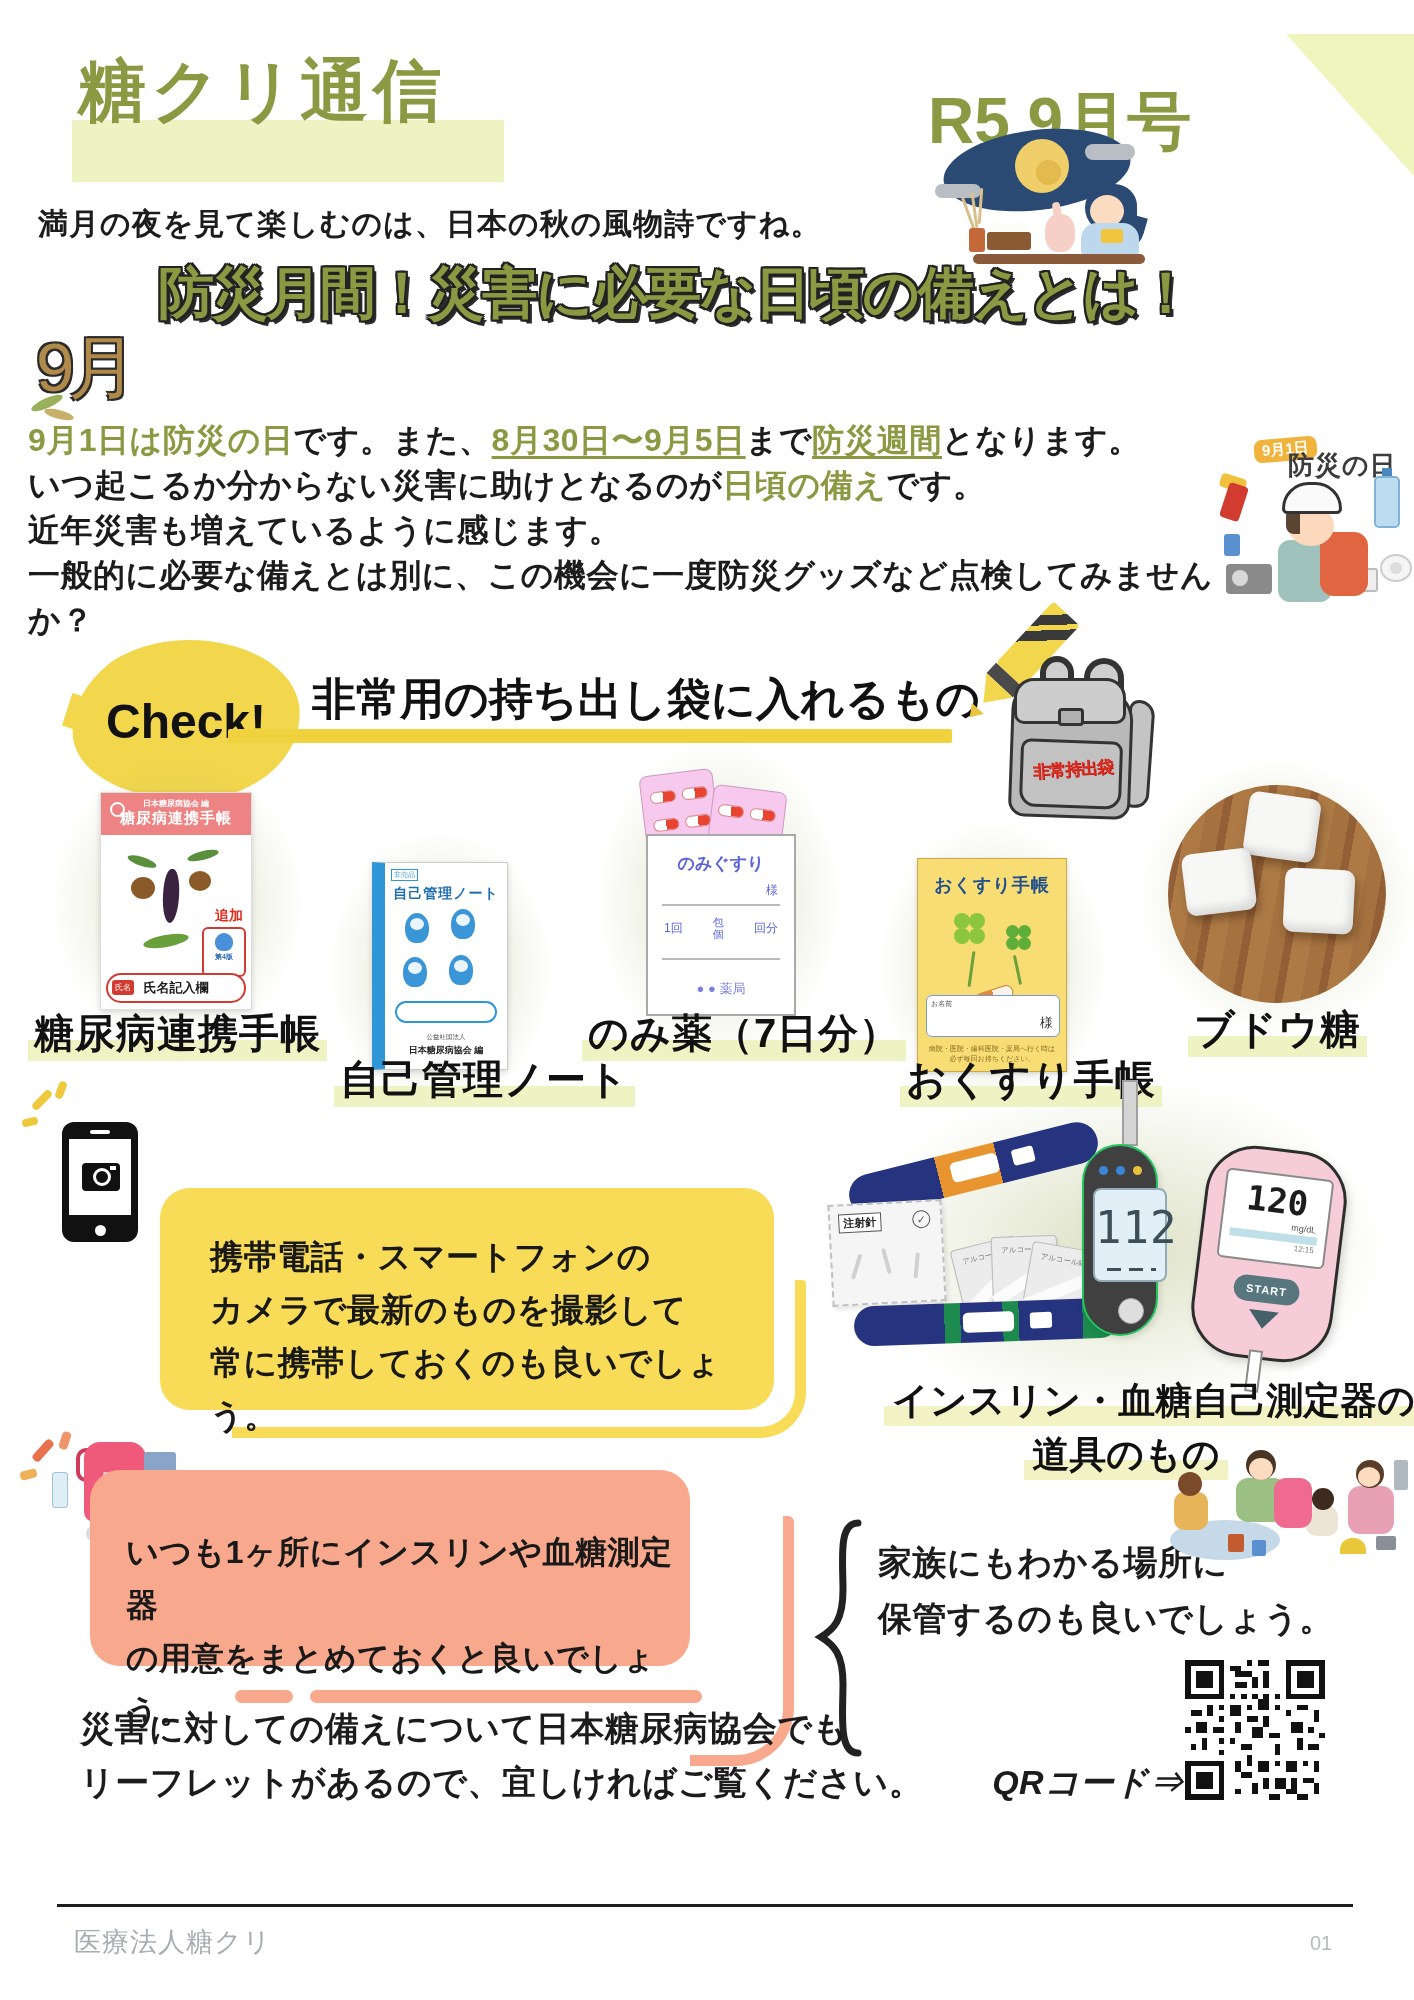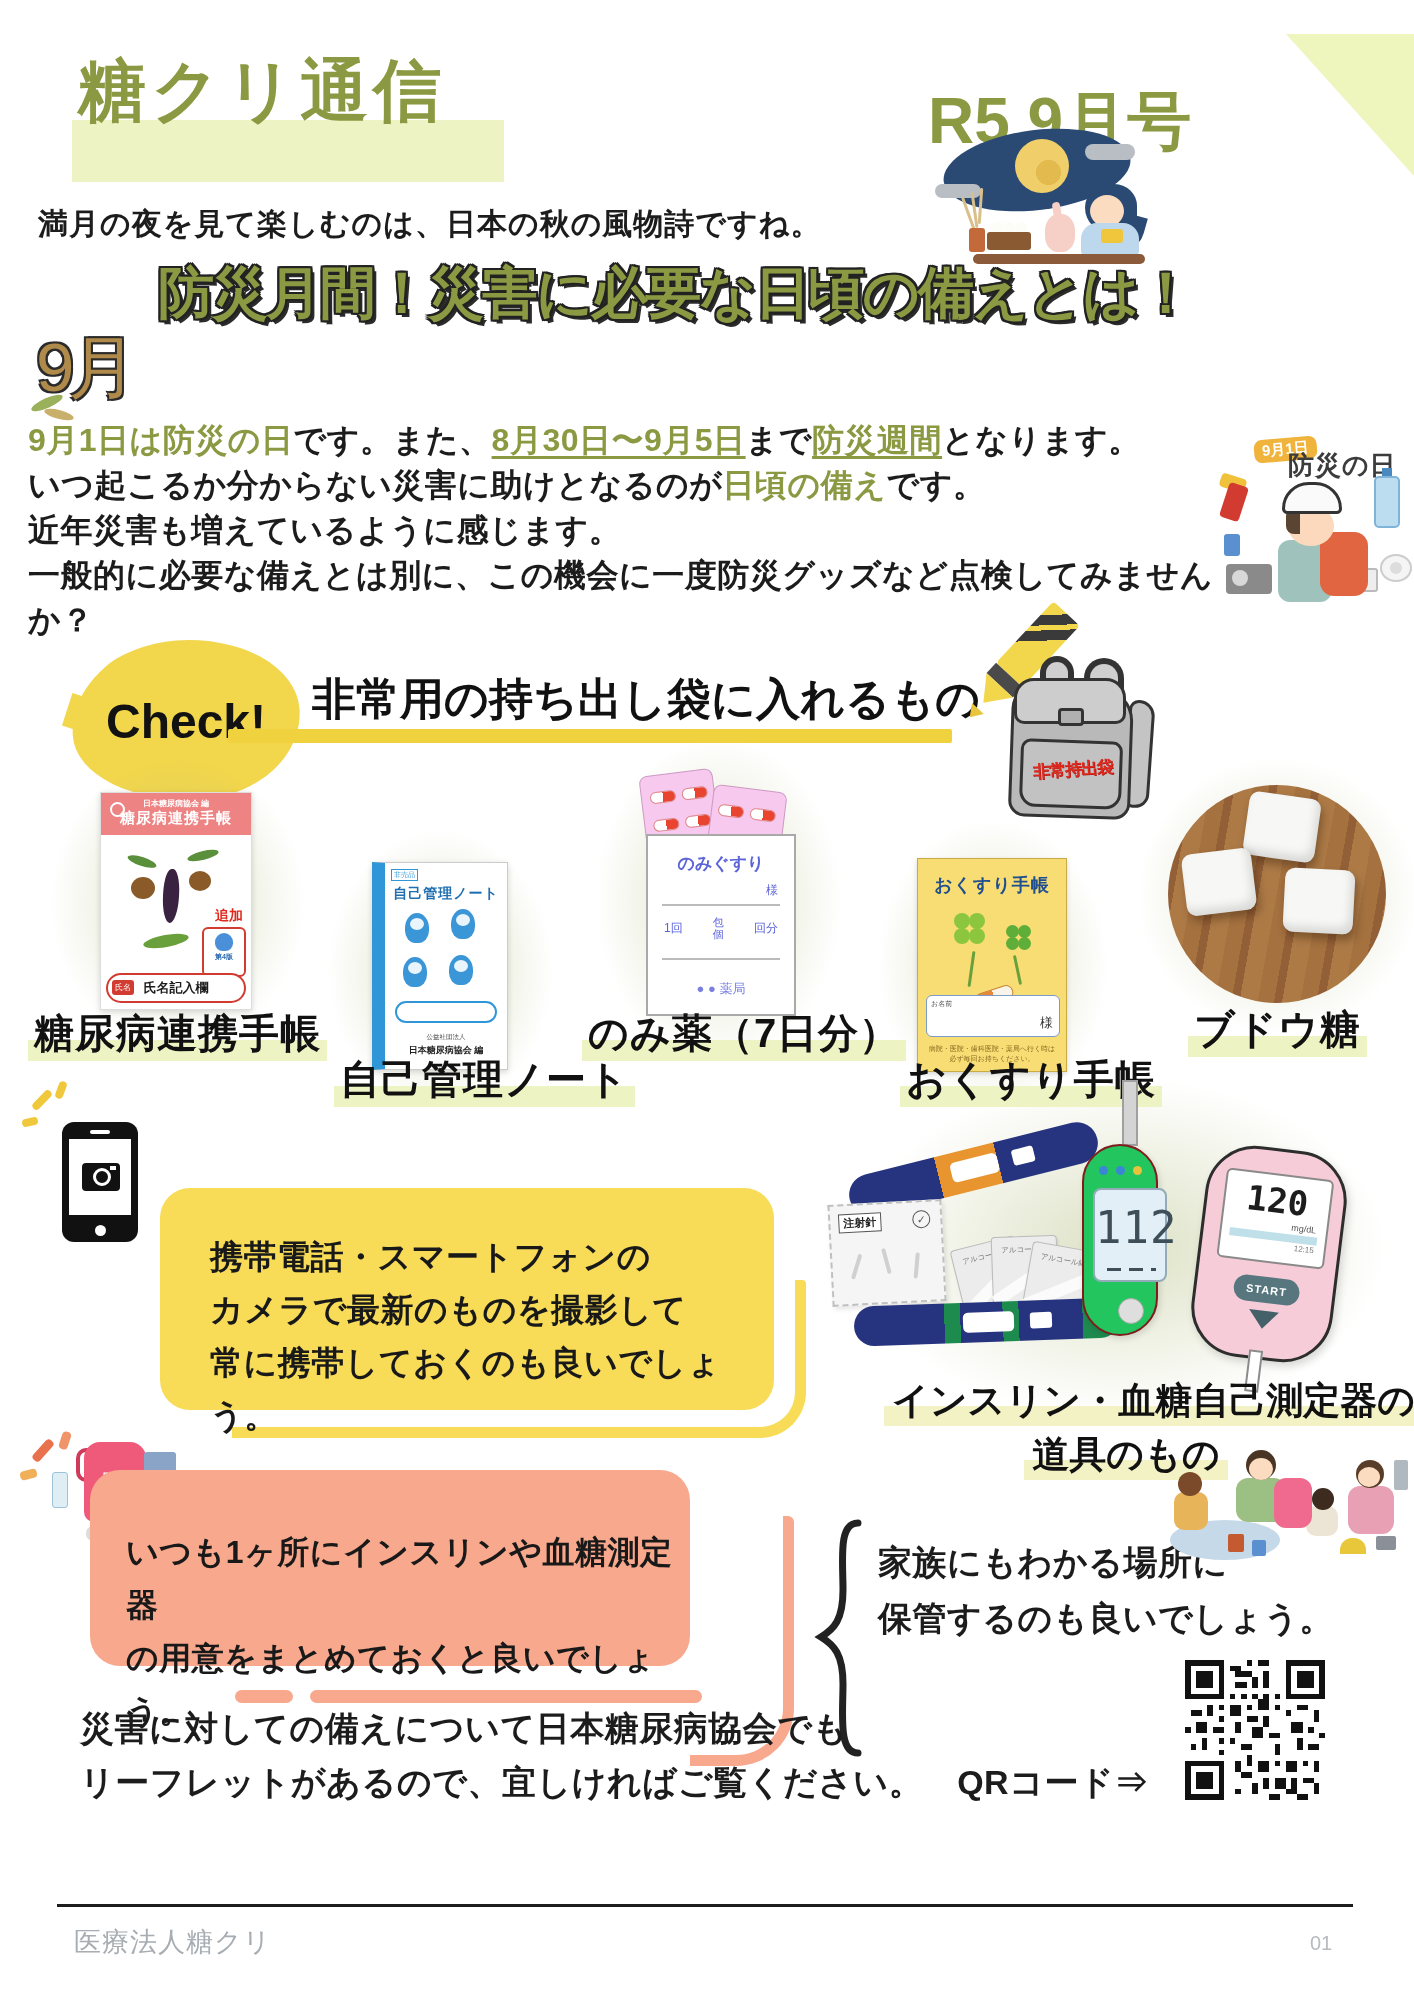--- a/index.html
+++ b/index.html
@@ -222,21 +222,21 @@
   #ins .ndl-n { position:absolute; width:4px; height:26px; background:#d0d0d0; border-radius:2px; }
   #ins .nn1 { left:22px; top:48px; transform:rotate(20deg); }
   #ins .nn2 { left:52px; top:44px; transform:rotate(-12deg); }
   #ins .nn3 { left:82px; top:50px; transform:rotate(8deg); }
   #ins .wipe { position:absolute; width:66px; height:78px; background:#ececec; border:1.5px solid #bbb; border-radius:4px; box-shadow:1px 2px 3px rgba(0,0,0,.12); }
   #ins .w1 { left:128px; top:124px; transform:rotate(-14deg); }
   #ins .w2 { left:162px; top:118px; transform:rotate(-2deg); }
   #ins .w3 { left:196px; top:128px; transform:rotate(10deg); }
   #ins .wt { position:absolute; top:8px; width:100%; text-align:center; font-size:7.5px; color:#777; }
   #ins .wb { position:absolute; left:-6px; top:34px; width:90px; height:12px; background:#fff; transform:rotate(-32deg); opacity:.8; }
-  #ins .m1 { position:absolute; left:252px; top:26px; width:76px; height:192px; background:#22c55e; border:2px solid #7f1d1d; border-radius:42px; box-shadow:2px 3px 6px rgba(0,0,0,.12); }
+  #ins .m1 { position:absolute; left:252px; top:26px; width:76px; height:192px; background:#404040; border:2px solid #22c55e; border-radius:42px; box-shadow:2px 3px 6px rgba(0,0,0,.12); }
   #ins .m1strip { position:absolute; left:292px; top:-38px; width:16px; height:66px; background:#d4d4d4; border:2px solid #a0a0a0; }
   #ins .dots { position:absolute; top:20px; width:100%; display:flex; justify-content:center; gap:8px; }
   #ins .dot { width:9px; height:9px; border-radius:50%; }
   #ins .db { background:#3a86d4; } #ins .dy { background:#e7c23a; }
   #ins .lcd { position:absolute; left:9px; top:42px; width:74px; height:94px; background:#e2eff6; border:2px solid #93abb8; border-radius:8px; }
   #ins .lcdv { margin-top:12px; text-align:center; font-family:"DejaVu Sans Mono",monospace; font-size:44px; color:#3e4f5a; letter-spacing:1px; }
   #ins .ld1,#ins .ld2 { position:absolute; bottom:9px; width:14px; height:3.5px; background:#3e4f5a; }
   #ins .ld1 { left:12px; } #ins .ld2 { left:34px; }
   #ins .ld3 { position:absolute; bottom:9px; left:56px; width:5px; height:3.5px; background:#3e4f5a; }
   #ins .m1btn { position:absolute; left:34px; bottom:10px; width:26px; height:26px; background:#dedede; border:1.5px solid #aaa; border-radius:50%; }
@@ -298,21 +298,21 @@
   #family .pack { position:absolute; left:104px; top:28px; width:38px; height:50px; background:#ef6a8e; border-radius:12px; }
   #family .it1 { position:absolute; left:58px; top:84px; width:16px; height:18px; background:#c45a2f; border-radius:2px; }
   #family .it2 { position:absolute; left:82px; top:90px; width:14px; height:16px; background:#5a8fd0; border-radius:2px; }
   #family .it3 { position:absolute; left:170px; top:88px; width:26px; height:16px; background:#e8c83a; border-radius:12px 12px 0 0; }
   #family .it4 { position:absolute; left:224px; top:10px; width:14px; height:30px; background:#b0b8c0; border-radius:2px; }
   #family .it5 { position:absolute; left:206px; top:86px; width:20px; height:14px; background:#8a8f98; border-radius:2px; }
 
   
   #leaf-l1 { left:80px; top:1706px; font-size:34px; font-weight:700; letter-spacing:0.5px; }
   #leaf-l2 { left:80px; top:1760px; font-size:34px; font-weight:700; letter-spacing:0.5px; }
-  #leaf-l2 .qr-label { margin-left:34px; }
+  #leaf-l2 .qr-label { margin-left:69px;font-style:italic; }
   #qr { left:1185px; top:1660px; width:140px; height:140px; }
   #contact-box { left:245px; top:1824px; width:1046px; height:66px; background:#f2f6cd; text-align:center;
     font-size:35px; font-weight:700; line-height:66px; letter-spacing:1px; }
   #divider { left:57px; top:1904px; width:1296px; height:3px; background:#1d1d1d; }
   #footer-org { left:74px; top:1924px; font-size:27px; font-weight:400; color:#a7adb3; letter-spacing:1px; }
   #footer-page { left:1310px; top:1932px; font-size:20px; color:#b6bbc0; }
 </style>
 </head>
 <body>
 

